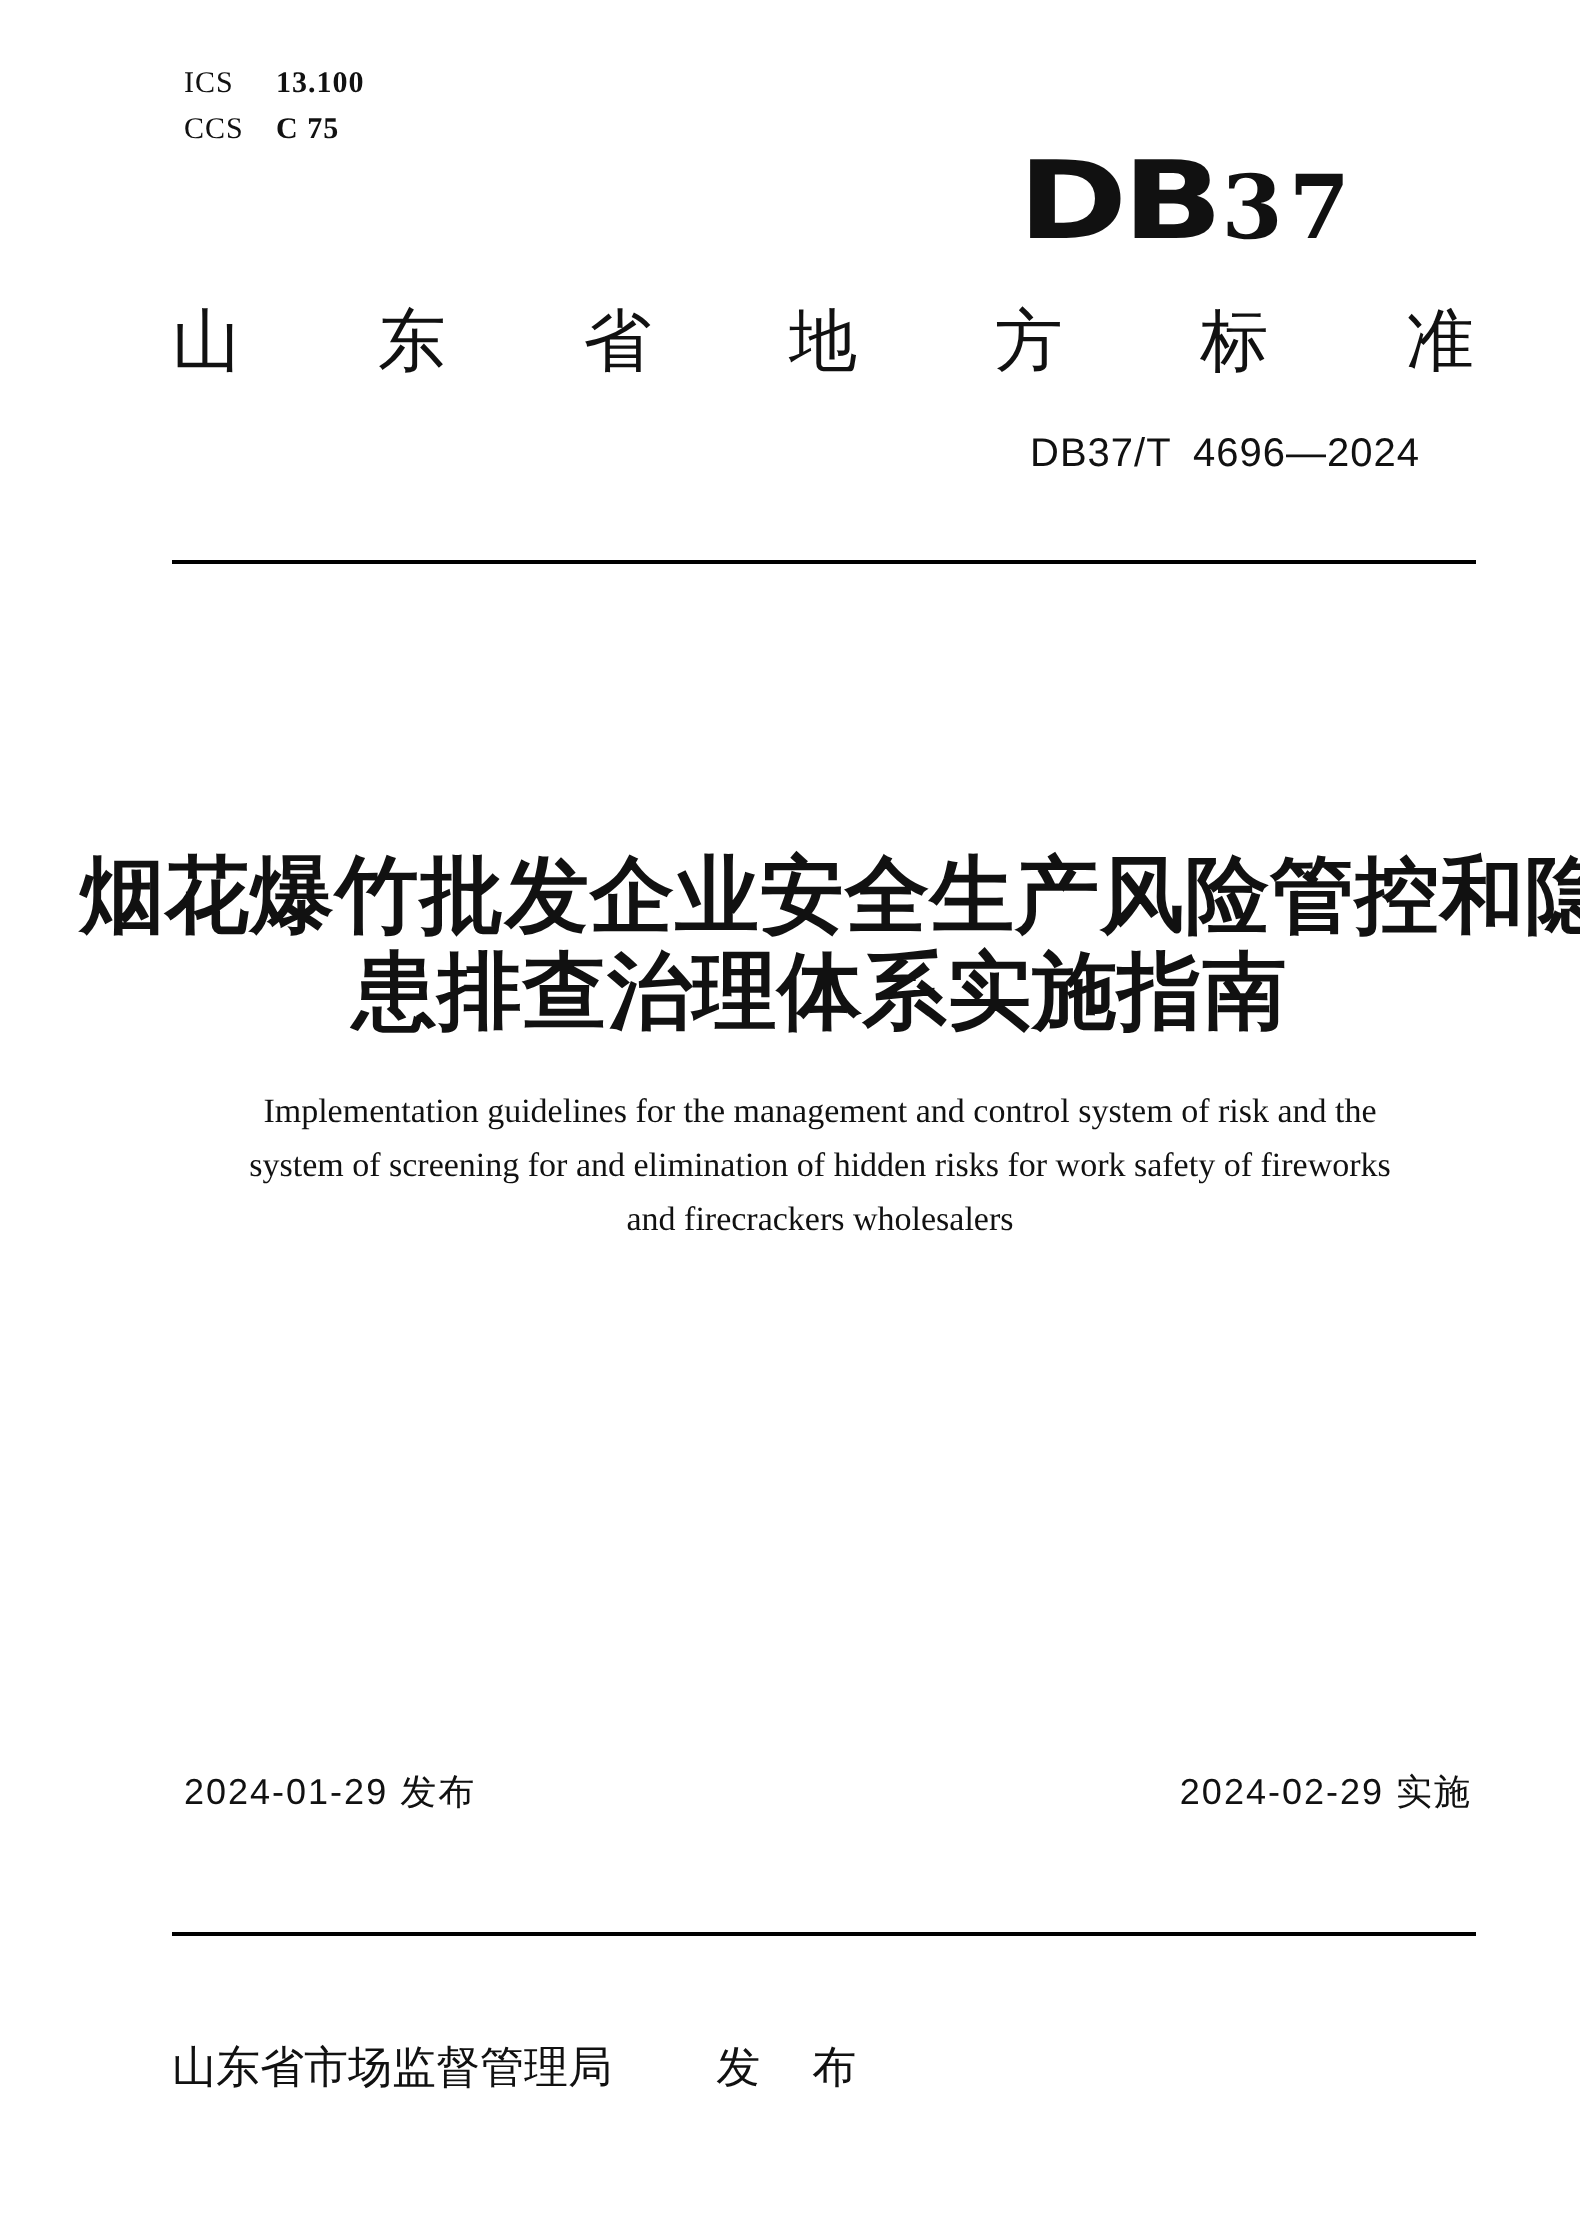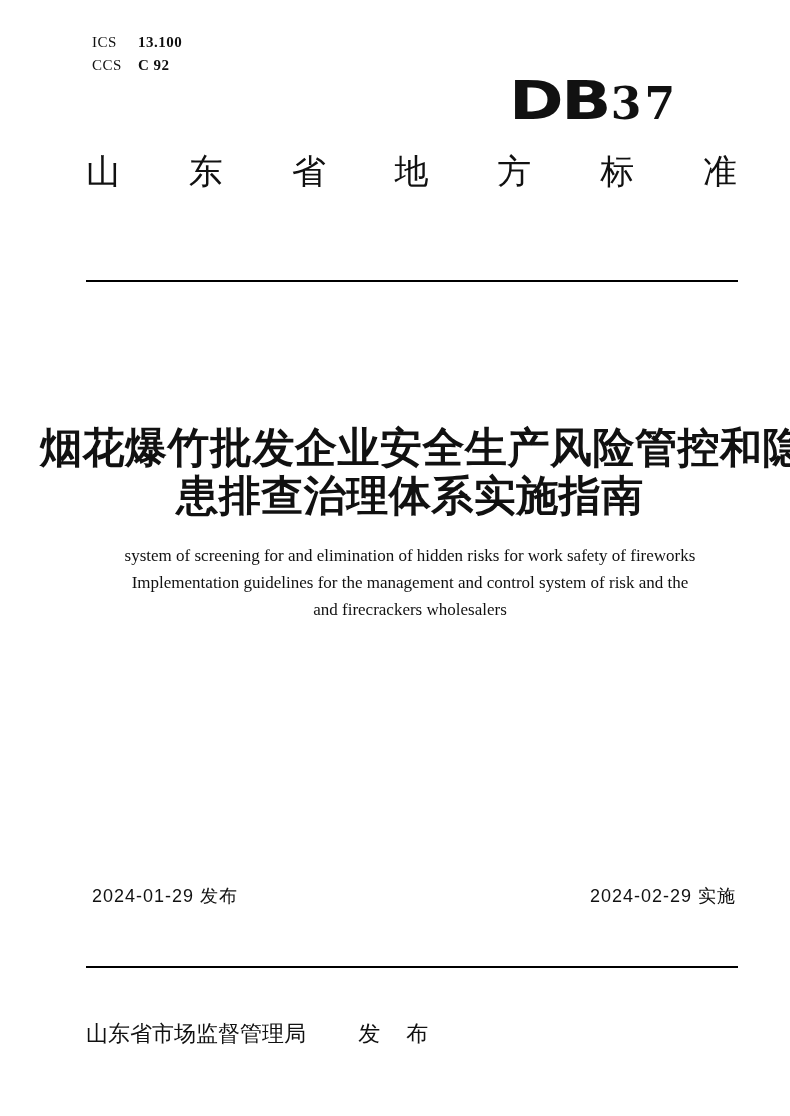--- a/index.html
+++ b/index.html
@@ -161,50 +161,51 @@
 
 <div class="page">
 
   <div class="ics-block">
     <div class="ics-line">
       <span class="ics-label">ICS</span>
       <span class="ics-value">13.100</span>
     </div>
     <div class="ics-line">
       <span class="ics-label">CCS</span>
-      <span class="ics-value">C 92</span>
+      <span class="ics-value">C 75</span>
     </div>
   </div>
 
   <div class="logo">
     <span class="logo-db">DB</span>
     <span class="logo-num">37</span>
   </div>
 
   <div class="std-type">
       <span>山</span>
       <span>东</span>
       <span>省</span>
       <span>地</span>
       <span>方</span>
       <span>标</span>
       <span>准</span>
     </div>
 
+  <div class="std-code">DB37/T 4696—2024</div>
 
   <div class="rule rule-top"></div>
 
   <div class="title-zh">
     <div>烟花爆竹批发企业安全生产风险管控和隐</div>
     <div>患排查治理体系实施指南</div>
   </div>
 
   <div class="title-en">
+    <div>Implementation guidelines for the management and control system of risk and the</div>
     <div>system of screening for and elimination of hidden risks for work safety of fireworks</div>
-    <div>Implementation guidelines for the management and control system of risk and the</div>
     <div>and firecrackers wholesalers</div>
   </div>
 
   <div class="dates">
     <span>2024-01-29 发布</span>
     <span>2024-02-29 实施</span>
   </div>
 
   <div class="rule rule-bottom"></div>
 

